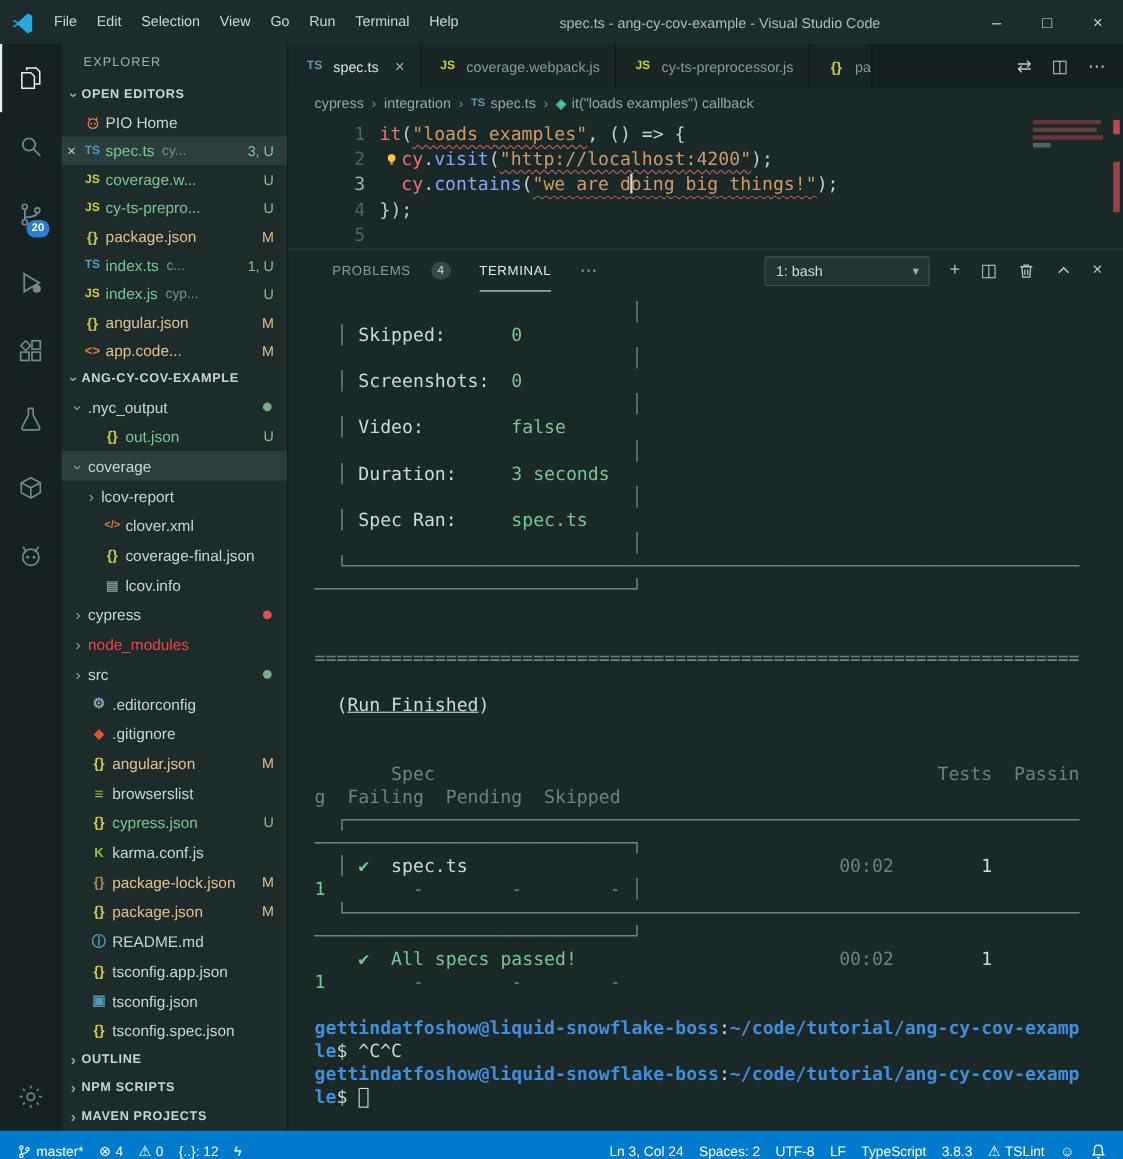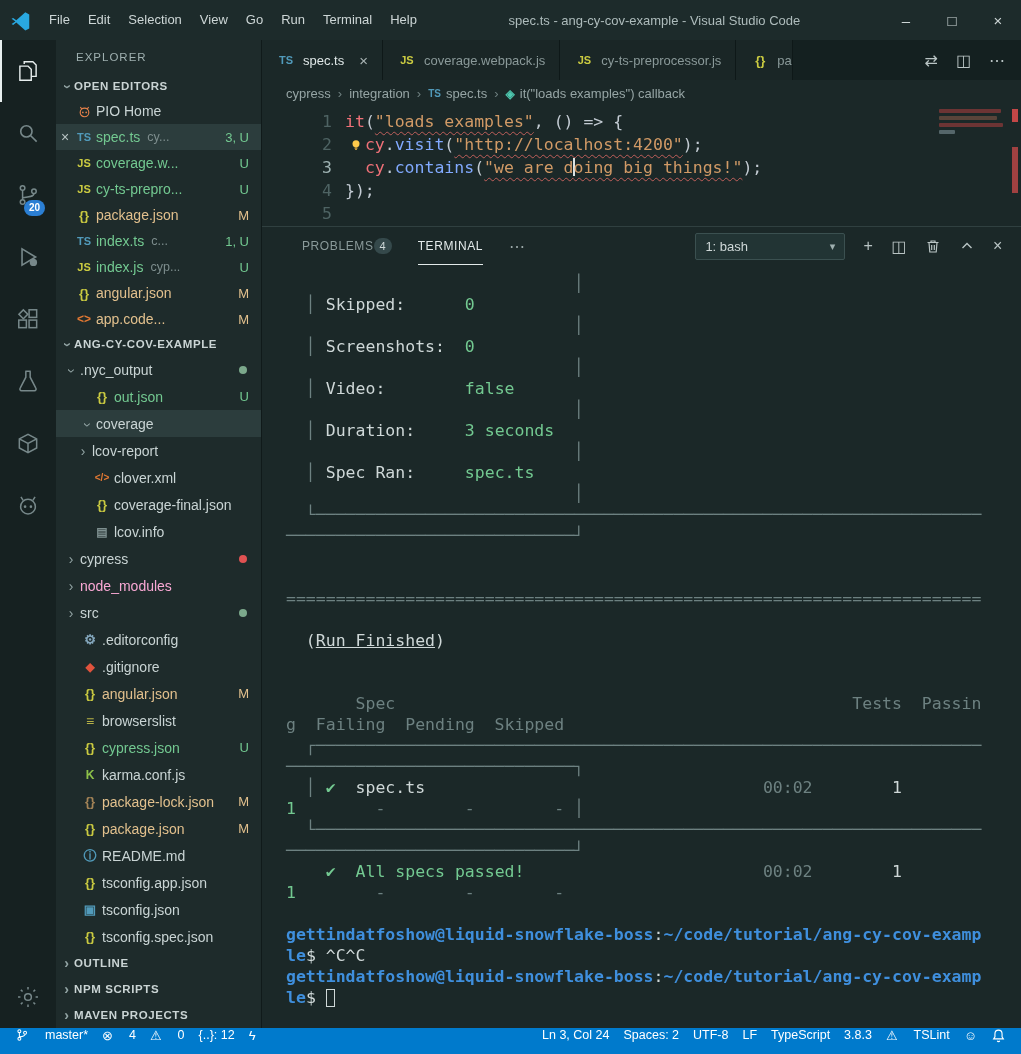--- a/index.html
+++ b/index.html
@@ -35,21 +35,21 @@
   .oe-close{width:18px;text-align:center;color:#b9c4c4;font-size:14px;flex:0 0 auto}
   .ficon{width:20px;display:inline-flex;justify-content:center;align-items:center;font-weight:bold;flex:0 0 auto;font-family:"Liberation Sans",sans-serif}
   .fname{margin-left:2px}
   .hint{margin-left:7px;color:#7d8d8d;font-size:12.5px}
   .badge{margin-left:auto;margin-right:12px;font-size:13px}
   .gitdot{width:8px;height:8px;border-radius:50%;margin-left:auto;margin-right:14px;flex:0 0 auto}
   .chev{display:inline-block;width:14px;text-align:center;color:#93a5a5;font-size:14px;flex:0 0 auto;transform-origin:50% 55%}
   .chev.exp{transform:rotate(90deg)}
   .nc-unt{color:#73c991}
   .nc-mod{color:#e2c08d}
-  .nc-dim{color:#f9a8d4}
+  .nc-dim{color:#ef4444}
 
   
   .editor-col{flex:1;display:flex;flex-direction:column;min-width:0}
   .tabs{height:40px;background:#142020;display:flex;align-items:stretch;font-size:13px;color:#8a9999;flex:0 0 auto}
   .tabs-list{display:flex}
   .tab{display:flex;align-items:center;padding:0 14px;gap:7px;background:#1a2626;border-right:1px solid #0e1818;white-space:nowrap}
   .tab.active{background:#1b2828;color:#dfe7e7}
   .tab.partial{max-width:58px;overflow:hidden;padding-right:0}
   .tab-close{margin-left:8px;color:#a9b4b4;font-size:15px}
   .tab-actions{margin-left:auto;display:flex;align-items:center;gap:18px;padding:0 16px;color:#b9c4c4;font-size:16px}
@@ -78,21 +78,21 @@
   .mb1{width:62px;background:#a33c3c99}
   .mb2{width:58px;background:#8a5a4890}
   .mb3{width:64px;background:#a33c3c99}
   .mb4{width:16px;background:#55666a}
   .ruler{position:absolute;top:0;right:0;width:14px;height:100%}
   .rm{position:absolute;right:3px;width:6px;background:#c24747}
 
   
   .panel{flex:1;display:flex;flex-direction:column;border-top:1px solid #304040;min-height:0}
   .panel-head{height:38px;display:flex;align-items:center;padding-left:40px;font-size:12px;letter-spacing:.6px;color:#8a9a9a;flex:0 0 auto}
-  .ptab{margin-right:26px;height:38px;display:flex;align-items:center;gap:0;cursor:pointer}
+  .ptab{margin-right:26px;height:38px;display:flex;align-items:center;gap:18px;cursor:pointer}
   .ptab.active{color:#e3eaea;border-bottom:1px solid #e3eaea}
   .pbadge{background:#35494b;border-radius:9px;padding:2px 6px;font-size:11px;color:#cfd8d8;letter-spacing:0}
   .pmore{color:#9aa8a8;font-size:16px;letter-spacing:0;cursor:pointer}
   .shell{width:150px;height:27px;background:#223434;border:1px solid #3b5050;border-radius:2px;display:flex;align-items:center;padding:0 9px;color:#cfd8d8;font-size:13px;margin-left:auto;letter-spacing:0;cursor:pointer}
   .shell .chevd{margin-left:auto;color:#9fb0b0;font-size:11px}
   .panel-actions{display:flex;gap:18px;align-items:center;color:#b9c4c4;padding:0 18px;font-size:16px}
   .panel-actions span{cursor:pointer;display:inline-flex;align-items:center}
 
   .terminal{flex:1;padding:8px 0 0 24px;font-family:"DejaVu Sans Mono",monospace;font-size:16.5px;line-height:21px;overflow:hidden}
   .trow{height:21px;white-space:pre}
@@ -100,21 +100,21 @@
   .tdim{color:#6d8181}
   .tgreen{color:#73c991}
   .tuser{color:#3f8fdd;font-weight:bold}
   .tpath{color:#3f8fdd;font-weight:bold}
   .ul{text-decoration:underline}
   .tcursor{display:inline-block;width:9px;height:18px;border:1px solid #cfd8d8;vertical-align:-4px}
 
   
   .statusbar{height:26px;background:#007acc;color:#fff;display:flex;align-items:center;font-size:12.5px;padding:0 8px;justify-content:space-between;flex:0 0 auto}
   .sb-left,.sb-right{display:flex;align-items:center;height:100%}
-  .sb-item{display:flex;align-items:flex-start;gap:16px;padding:0 7px;height:100%;cursor:pointer;white-space:nowrap}
+  .sb-item{display:flex;align-items:flex-end;gap:4px;padding:0 7px;height:100%;cursor:pointer;white-space:nowrap}
   .sb-ic{display:inline-flex;align-items:center;font-size:13px}
 </style>
 </head>
 <body>
 
 <div class="window">
 
   <div class="titlebar">
     <span class="logo">
         <svg viewBox="0 0 24 24" width="21" height="21">
@@ -282,21 +282,21 @@
           <div class="row" style="padding-left: 8px;">
             <span class="chev exp">›</span>
             <span class="fname">.nyc_output</span>
             <span class="gitdot" style="background: rgb(124, 169, 140);"></span>
           </div>
           <div class="row" style="padding-left: 36px;">
             <span class="ficon" style="color: rgb(203, 203, 65); font-size: 13px;">{}</span>
             <span class="fname nc-unt">out.json</span>
             <span class="badge nc-unt">U</span>
           </div>
-          <div class="row sel" style="padding-left: 24px;">
+          <div class="row sel" style="padding-left: 8px;">
             <span class="chev exp">›</span>
             <span class="fname">coverage</span>
           </div>
           <div class="row" style="padding-left: 20px;">
             <span class="chev">›</span>
             <span class="fname">lcov-report</span>
           </div>
           <div class="row" style="padding-left: 36px;">
             <span class="ficon" style="color: rgb(227, 121, 51); font-size: 10px;">&lt;/&gt;</span>
             <span class="fname">clover.xml</span>

